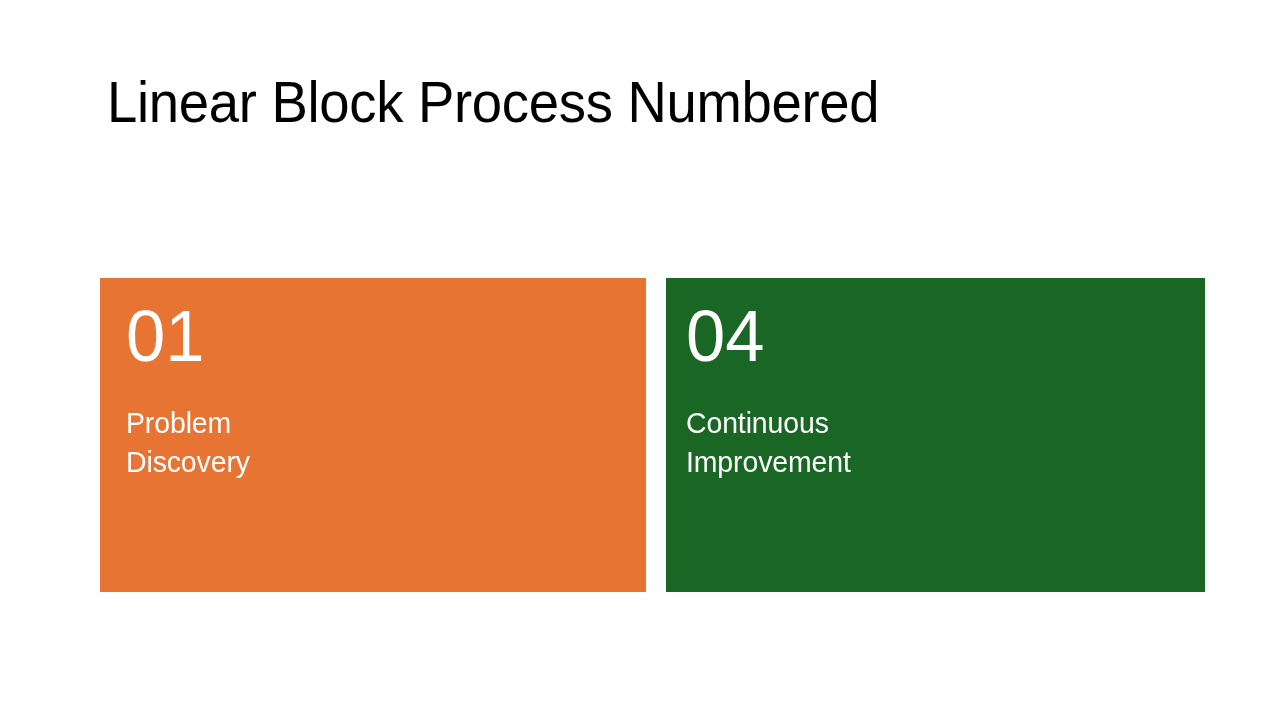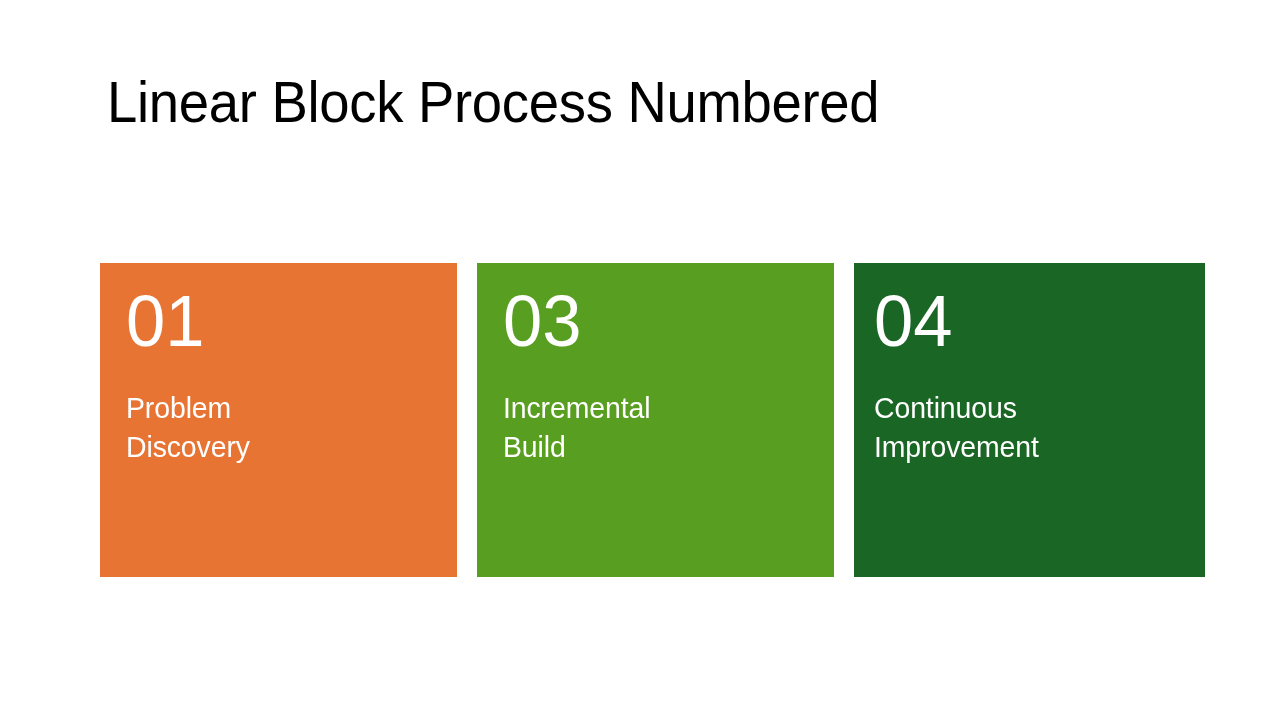--- a/index.html
+++ b/index.html
@@ -37,21 +37,21 @@
     color: #000000;
     white-space: nowrap;
     transform: scaleX(0.955);
     transform-origin: left top;
   }
 
   
   #blocks {
     position: absolute;
     left: 88px;
-    top: 263px;
+    top: 278px;
     width: 1105px;
     height: 314px;
     display: flex;
     flex-direction: row;
     gap: 20px;
   }
 
   .block {
     position: relative;
     flex: 1 1 0;
@@ -98,25 +98,20 @@
 
   <div id="blocks">
 
     <div class="block" style="background: rgb(232, 116, 52);">
       <div class="block-number" style="color: rgb(255, 255, 255);">01</div>
       <div class="block-label" style="color: rgb(255, 255, 255);">Problem
 Discovery</div>
     </div>
 
 
-    <div class="block" style="background: rgb(88, 158, 32);">
-      <div class="block-number" style="color: rgb(255, 255, 255);">03</div>
-      <div class="block-label" style="color: rgb(255, 255, 255);">Incremental
-Build</div>
-    </div>
 
     <div class="block" style="background: rgb(26, 102, 37); padding-left: 20px;">
       <div class="block-number" style="color: rgb(255, 255, 255);">04</div>
       <div class="block-label" style="color: rgb(255, 255, 255);">Continuous
 Improvement</div>
     </div>
 
   </div>
 </div>
 

